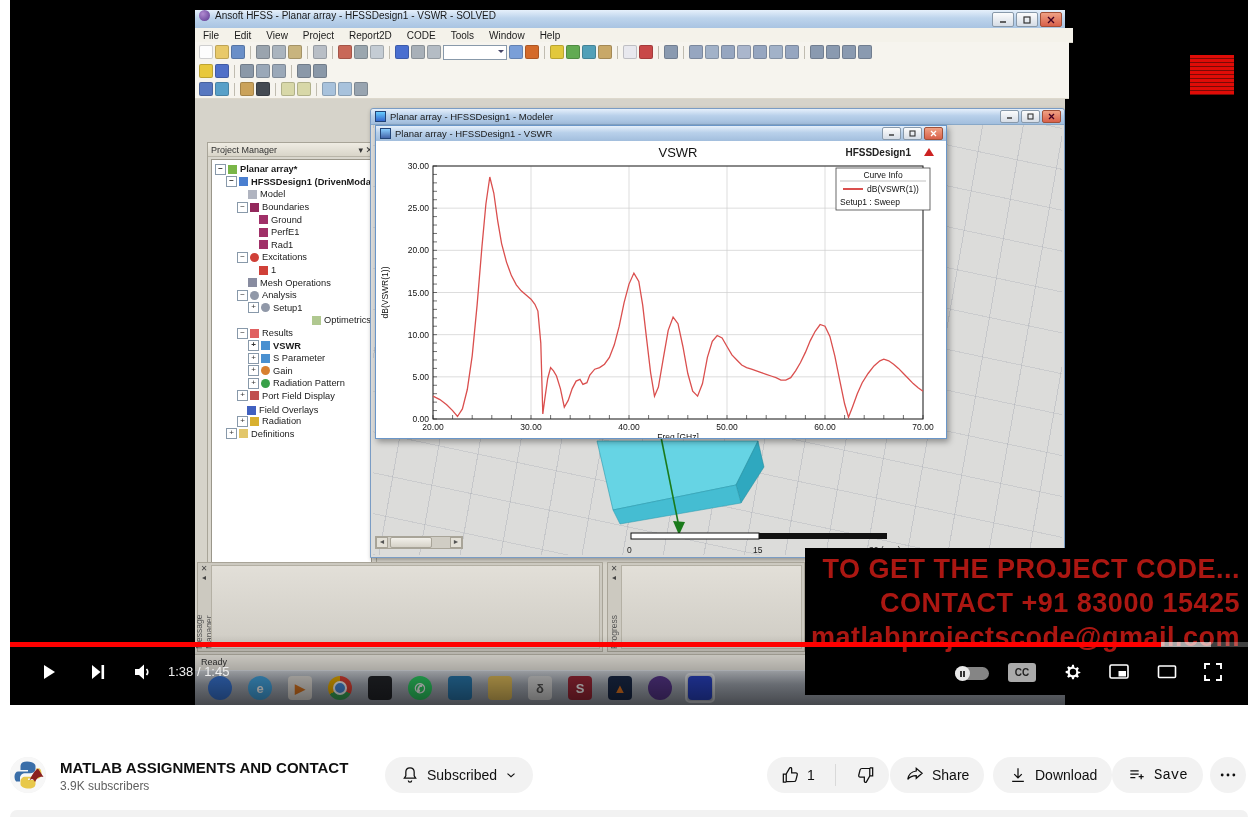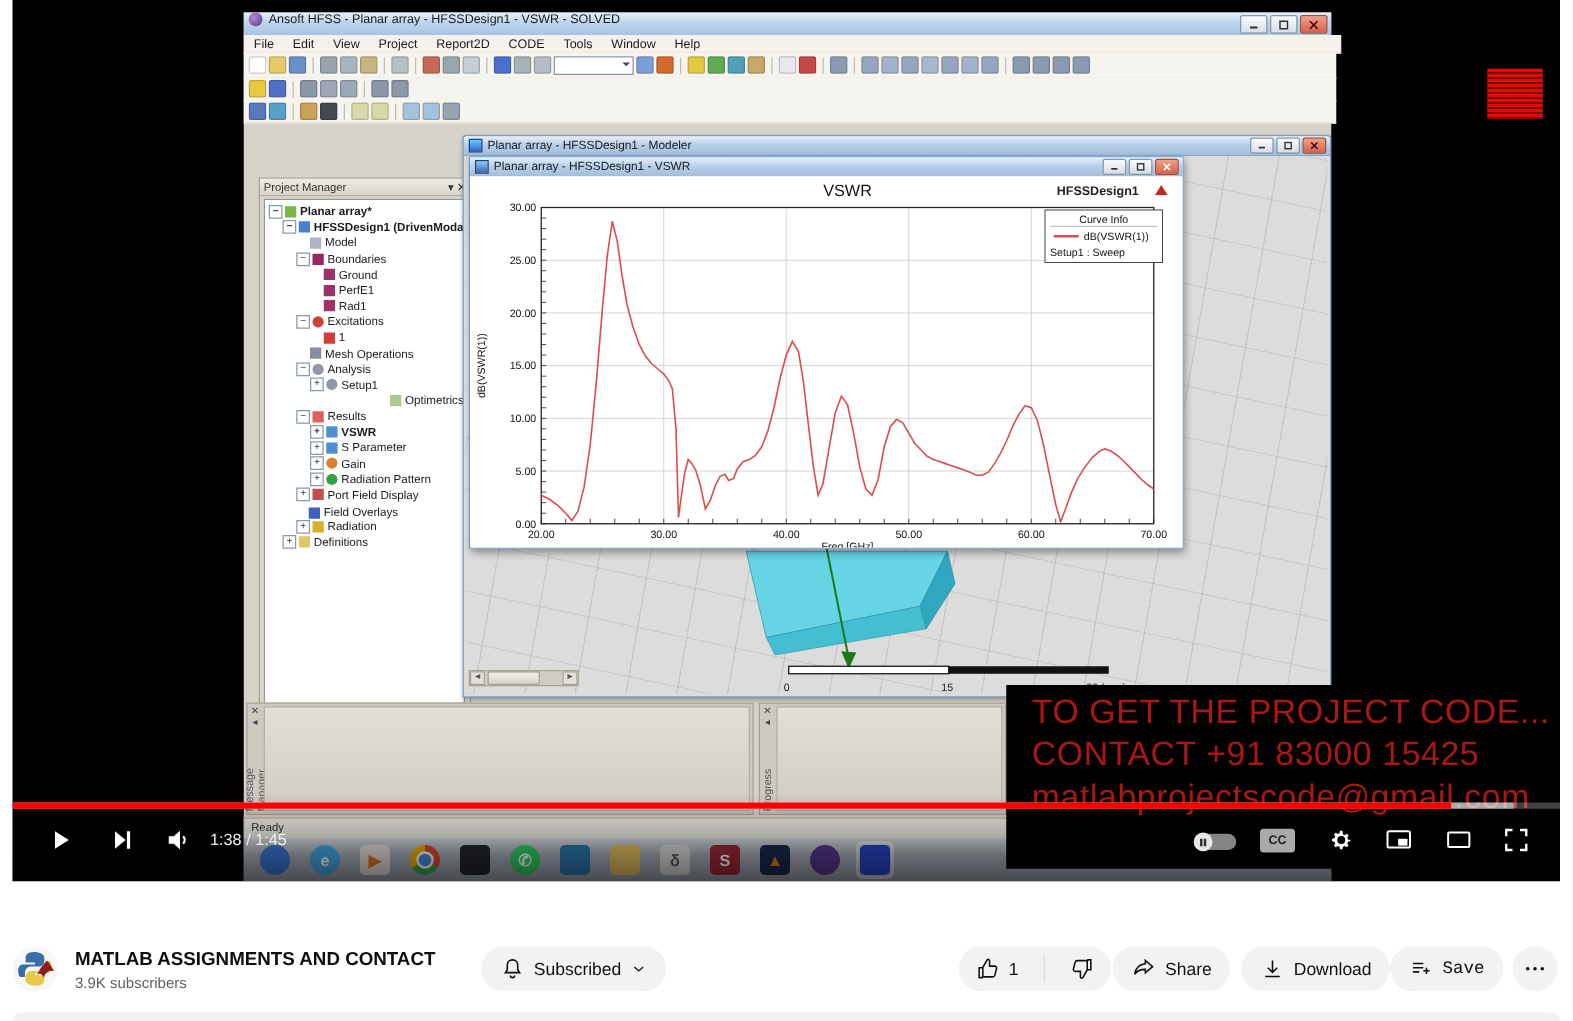--- a/index.html
+++ b/index.html
@@ -65,21 +65,21 @@
   .dockstrip .x{margin-top:1px;}
   .vtext{writing-mode:vertical-rl;transform:rotate(180deg);font-size:8.5px;color:#555;margin-top:auto;margin-bottom:2px;}
   .dockinner{position:absolute;left:13px;top:2px;right:2px;bottom:2px;background:linear-gradient(#e2dfd8,#cfccc4);border:1px solid #b4b0a4;}
   .statusbar{position:absolute;left:0;top:644px;width:870px;height:16px;background:#ece9e1;border-top:1px solid #b8b4a8;font-size:9px;color:#333;padding:2px 0 0 6px;box-sizing:border-box;}
   
   .taskbar{position:absolute;left:0;top:660px;width:870px;height:35px;background:linear-gradient(#d4d8de,#aab0ba 40%,#9aa0ac);border-top:1px solid #e8ecf2;display:flex;align-items:center;gap:14px;padding-left:12px;box-sizing:border-box;}
   .tkico{width:26px;height:26px;display:flex;align-items:center;justify-content:center;font-size:15px;font-weight:bold;flex:0 0 auto;}
   .tkico.hl{outline:2px solid rgba(255,255,255,0.55);background:rgba(255,255,255,0.25);border-radius:3px;}
   
   .promo{position:absolute;left:795px;top:548px;width:443px;height:147px;background:#000;z-index:5;}
-  .promo-lines{position:absolute;right:8px;top:4px;text-align:left;font-weight:normal;font-size:27px;line-height:34px;color:#ab1712;letter-spacing:0.5px;white-space:nowrap;}
+  .promo-lines{position:absolute;right:8px;top:4px;text-align:right;font-weight:bold;font-size:27px;line-height:34px;color:#ab1712;letter-spacing:0.5px;white-space:nowrap;}
   .sticker{position:absolute;right:14px;top:55px;width:44px;height:40px;background:#e00c07;z-index:7;
     background-image:repeating-linear-gradient(#e00c07 0 3px,#7a0a06 3px 4px);}
   
   .ytgrad{position:absolute;left:0;bottom:0;width:100%;height:70px;background:linear-gradient(rgba(0,0,0,0),rgba(0,0,0,0.55));z-index:4;}
   .progress{position:absolute;left:0;top:642px;width:1238px;height:5px;z-index:6;background:rgba(255,255,255,0.25);}
   .prog-buf{position:absolute;left:0;top:0;height:5px;background:rgba(255,255,255,0.55);}
   .prog-played{position:absolute;left:0;top:0;height:5px;background:#f00;}
   .controls{position:absolute;left:0;top:648px;width:1101px;height:47px;z-index:8;}
   .cbtn{position:absolute;top:12px;width:26px;height:24px;display:flex;align-items:center;justify-content:center;}
   .timetxt{position:absolute;left:158px;top:16px;font-size:13px;color:#eee;}

